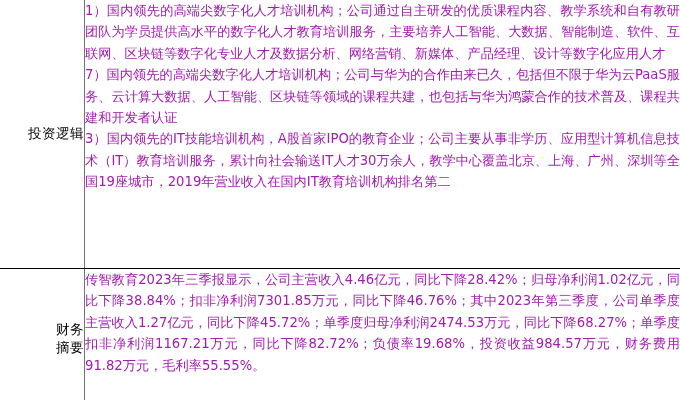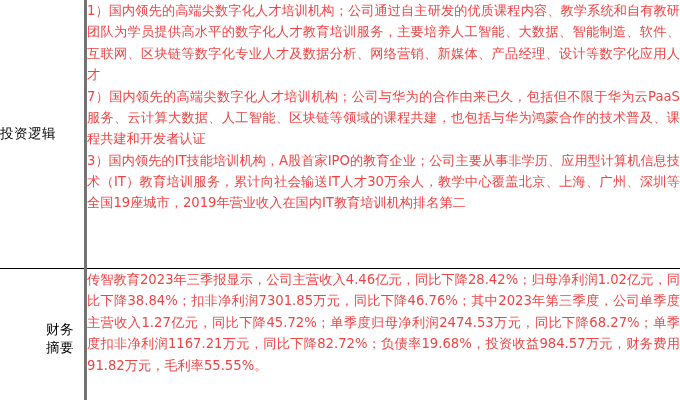--- a/index.html
+++ b/index.html
@@ -18,41 +18,41 @@
     width: 680px;
     border-collapse: collapse;
     table-layout: fixed;
   }
   .doc-table td {
     vertical-align: middle;
     padding: 0;
   }
   .label-cell {
     width: 84px;
-    text-align: left;
+    text-align: right;
     font-size: 13.5px;
     letter-spacing: 0.5px;
     color: #000;
-    border-right: 3px solid #737373;
+    border-right: 1px solid #737373;
     border-top: 1px solid #000;
     border-bottom: 1px solid #000;
     background: #ffffff;
   }
   .label-cell.first {
     border-top: none;
   }
   .label-cell.last {
     border-bottom: none;
     padding-left: 46px;
   }
   .content-cell {
     padding: 8px 10px 8px 12px;
     font-size: 13.2px;
     line-height: 1.62;
-    color: #ef4444;
+    color: #a21caf;
     text-align: justify;
     border-top: 1px solid #000;
     border-bottom: 1px solid #000;
   }
   .content-cell.first {
     border-top: none;
   }
   .content-cell.last {
     border-bottom: none;
   }

